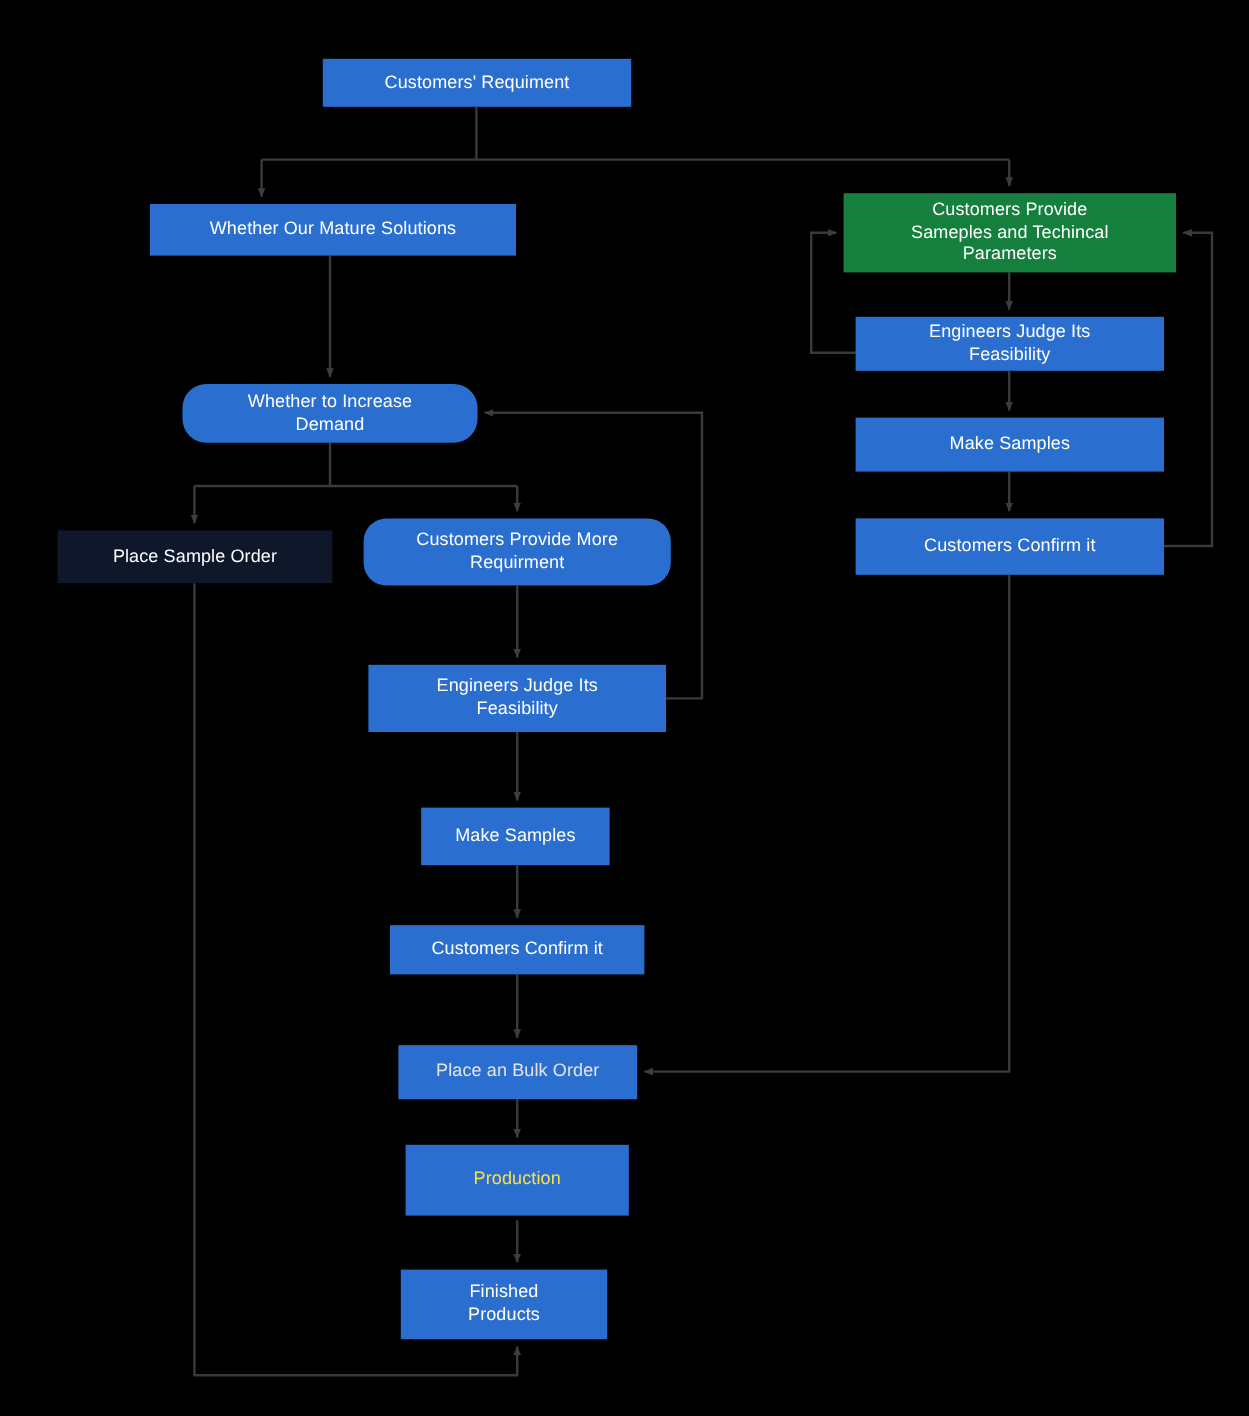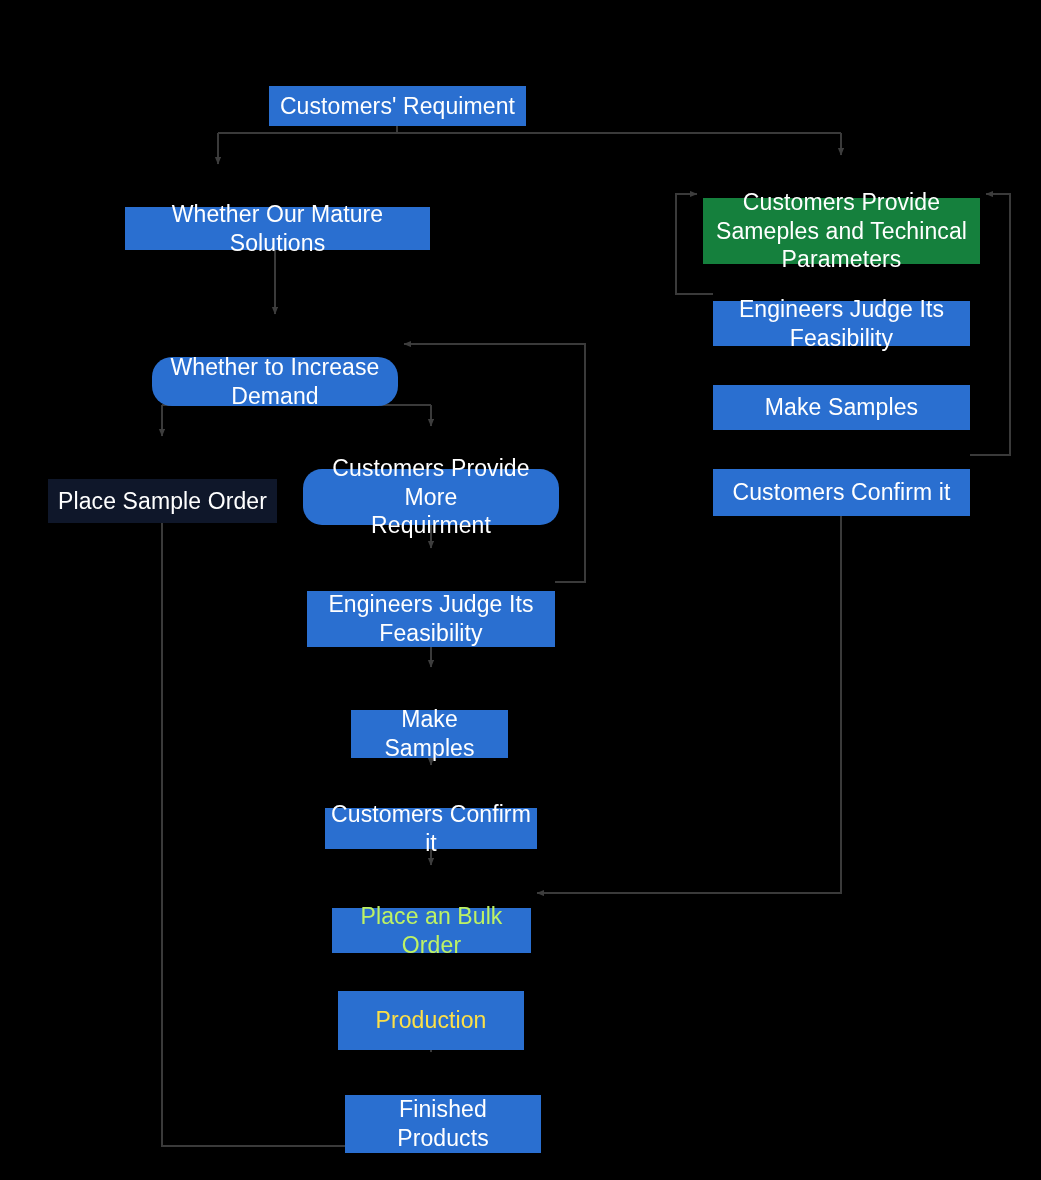--- a/index.html
+++ b/index.html
@@ -25,27 +25,26 @@
   }
   .node {
     position: absolute;
     box-sizing: border-box;
     background: #2a6fd0;
     color: #ffffff;
     display: flex;
     align-items: center;
     justify-content: center;
     text-align: center;
-    font-size: 23px;
+    font-size: 15px;
     line-height: 1.25;
     letter-spacing: 0.1px;
     padding: 2px 6px;
     white-space: pre-line;
     cursor: pointer;
-    margin-top: 37px;
   }
 </style>
 </head>
 <body>
 
 <div id="flow-root">
 
   <svg id="edge-layer" viewBox="0 0 1041 1180" width="1041" height="1180" xmlns="http://www.w3.org/2000/svg">
     <defs>
       <marker id="arrowhead" markerWidth="9" markerHeight="9" refX="7.2" refY="3.2" orient="auto" markerUnits="userSpaceOnUse">
@@ -91,19 +90,19 @@
       <div class="node" style="left: 713px; top: 432px; width: 257px; height: 47px; background: rgb(42, 111, 208); color: rgb(255, 255, 255);"><span>Customers Confirm it</span></div>
       <div class="node" style="left: 152px; top: 320px; width: 246px; height: 49px; background: rgb(42, 111, 208); color: rgb(255, 255, 255); border-radius: 20px;"><span>Whether to Increase
 Demand</span></div>
       <div class="node" style="left: 48px; top: 442px; width: 229px; height: 44px; background: #0f172a; color: rgb(255, 255, 255);"><span>Place Sample Order</span></div>
       <div class="node" style="left: 303px; top: 432px; width: 256px; height: 56px; background: rgb(42, 111, 208); color: rgb(255, 255, 255); border-radius: 19px;"><span>Customers Provide More
 Requirment</span></div>
       <div class="node" style="left: 307px; top: 554px; width: 248px; height: 56px; background: rgb(42, 111, 208); color: rgb(255, 255, 255);"><span>Engineers Judge Its
 Feasibility</span></div>
       <div class="node" style="left: 351px; top: 673px; width: 157px; height: 48px; background: rgb(42, 111, 208); color: rgb(255, 255, 255);"><span>Make Samples</span></div>
       <div class="node" style="left: 325px; top: 771px; width: 212px; height: 41px; background: rgb(42, 111, 208); color: rgb(255, 255, 255);"><span>Customers Confirm it</span></div>
-      <div class="node" style="left: 332px; top: 871px; width: 199px; height: 45px; background: rgb(42, 111, 208); color: #bef264;"><span>Place an Bulk Order</span></div>
+      <div class="node" style="left: 332px; top: 871px; width: 199px; height: 45px; background: rgb(42, 111, 208); color: #e5e5e5;"><span>Place an Bulk Order</span></div>
       <div class="node" style="left: 338px; top: 954px; width: 186px; height: 59px; background: rgb(42, 111, 208); color: #fde047;"><span>Production</span></div>
-      <div class="node" style="left: 345px; top: 1058px; width: 196px; height: 58px; background: rgb(42, 111, 208); color: rgb(255, 255, 255);"><span>Finished
+      <div class="node" style="left: 334px; top: 1058px; width: 172px; height: 58px; background: rgb(42, 111, 208); color: rgb(255, 255, 255);"><span>Finished
 Products</span></div>
     </div>
 
 </div>
 
 </body></html>

